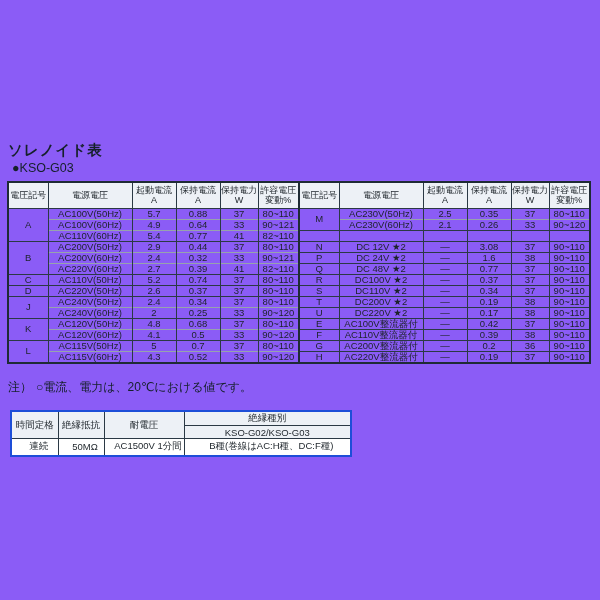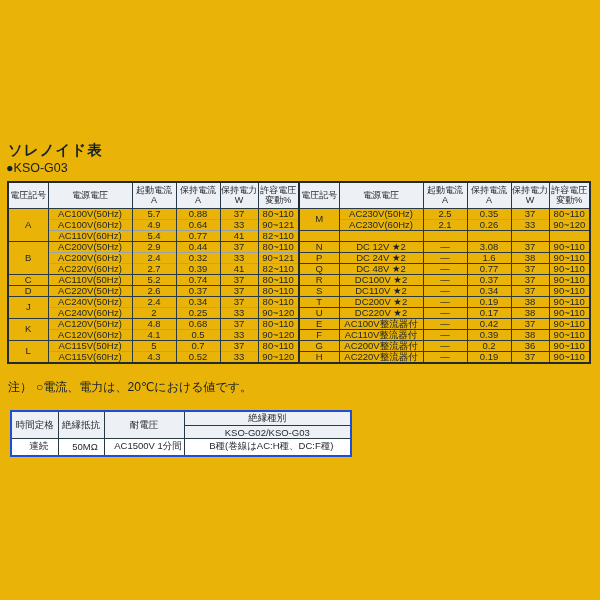--- a/index.html
+++ b/index.html
@@ -1,26 +1,26 @@
 <!DOCTYPE html>
 <html><head>
 <meta charset="utf-8">
 <style>
   html,body{margin:0;padding:0;}
   .page{
-    position:relative; width:600px; height:600px; background:#eab308;
+    position:relative; width:600px; height:600px; background:#8b5cf6;
     font-family:"Liberation Sans","DejaVu Sans",sans-serif; color:#1c2329;
     overflow:hidden;
   }
   .title{
     position:absolute; left:8px; top:141px;
     font-size:14.5px; font-weight:700; letter-spacing:1px; color:#15202a;
   }
   .subtitle{
-    position:absolute; left:6px; top:161px;
+    position:absolute; left:12px; top:161px;
     font-size:12.5px; font-weight:500; color:#15202a;
   }
   table{border-collapse:collapse; table-layout:fixed;}
   .sol{
     position:absolute; left:7px; top:181px; width:582px;
     border:2px solid #1f2b35;
   }
   .sol th,.sol td{
     padding:0; text-align:center; vertical-align:middle;
     overflow:hidden; white-space:nowrap; font-weight:normal;

